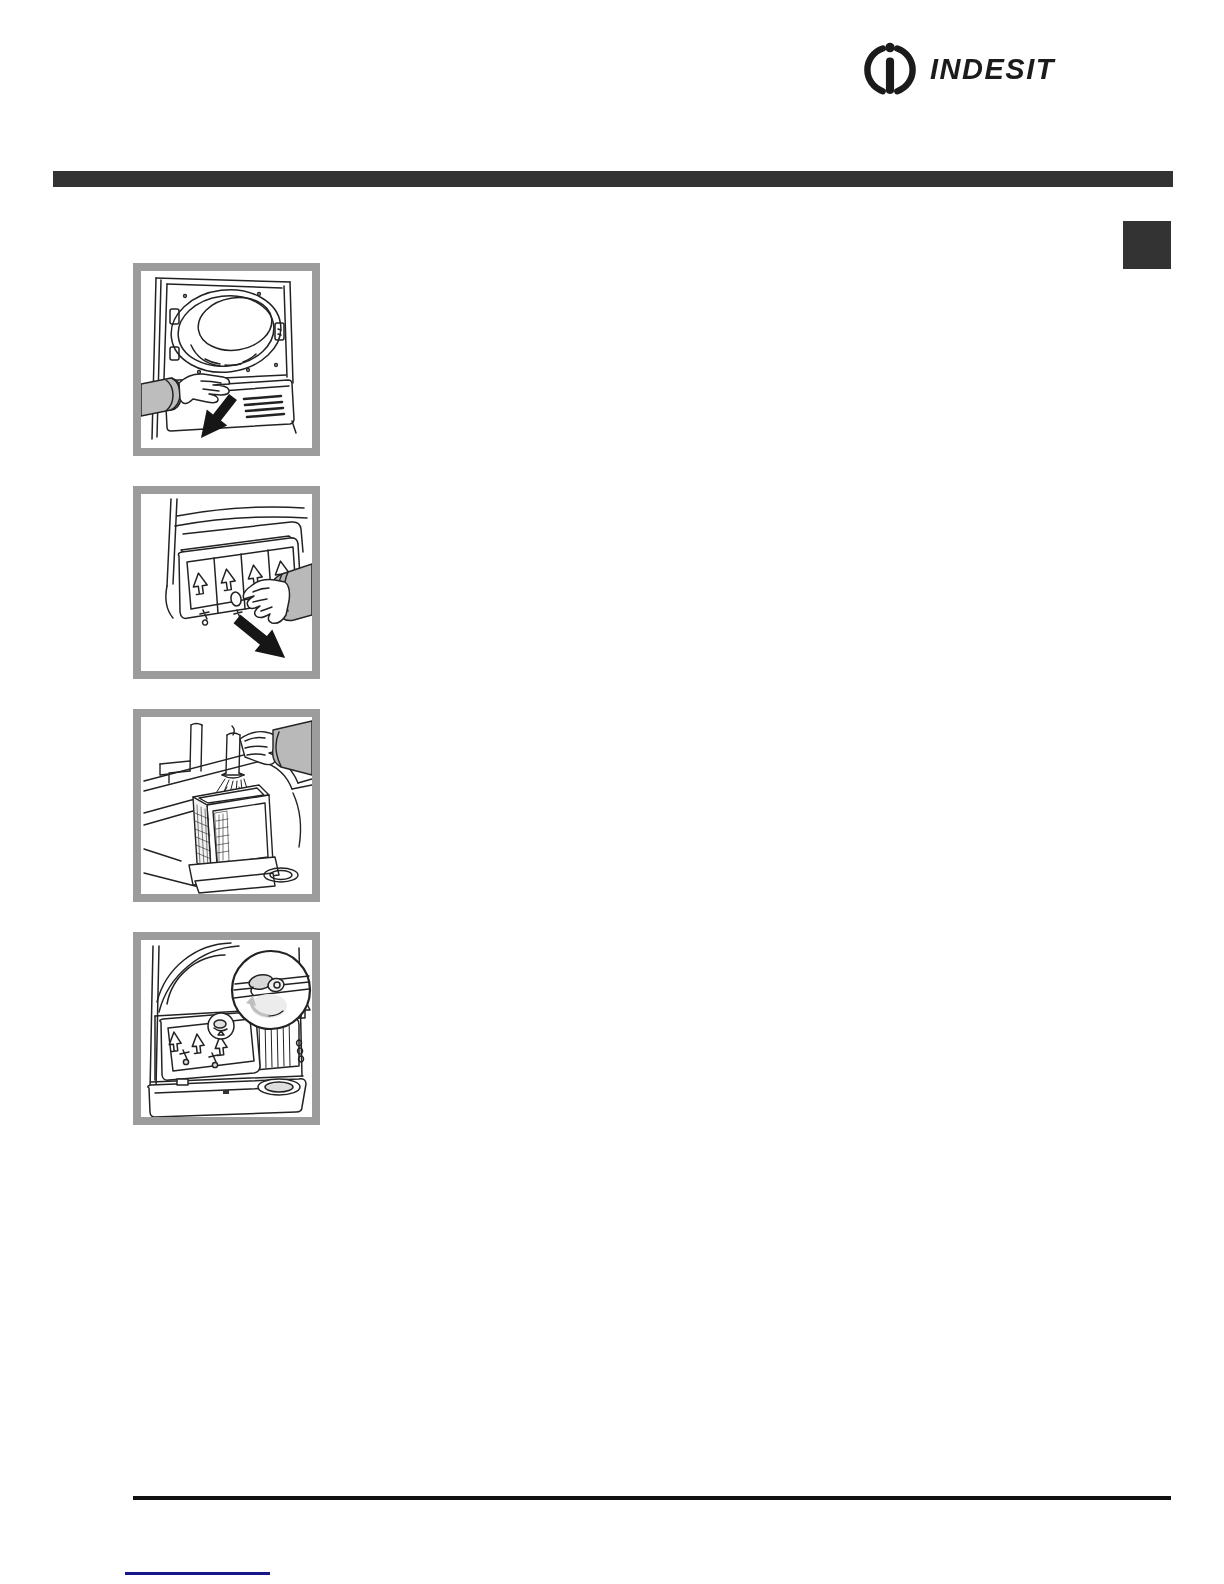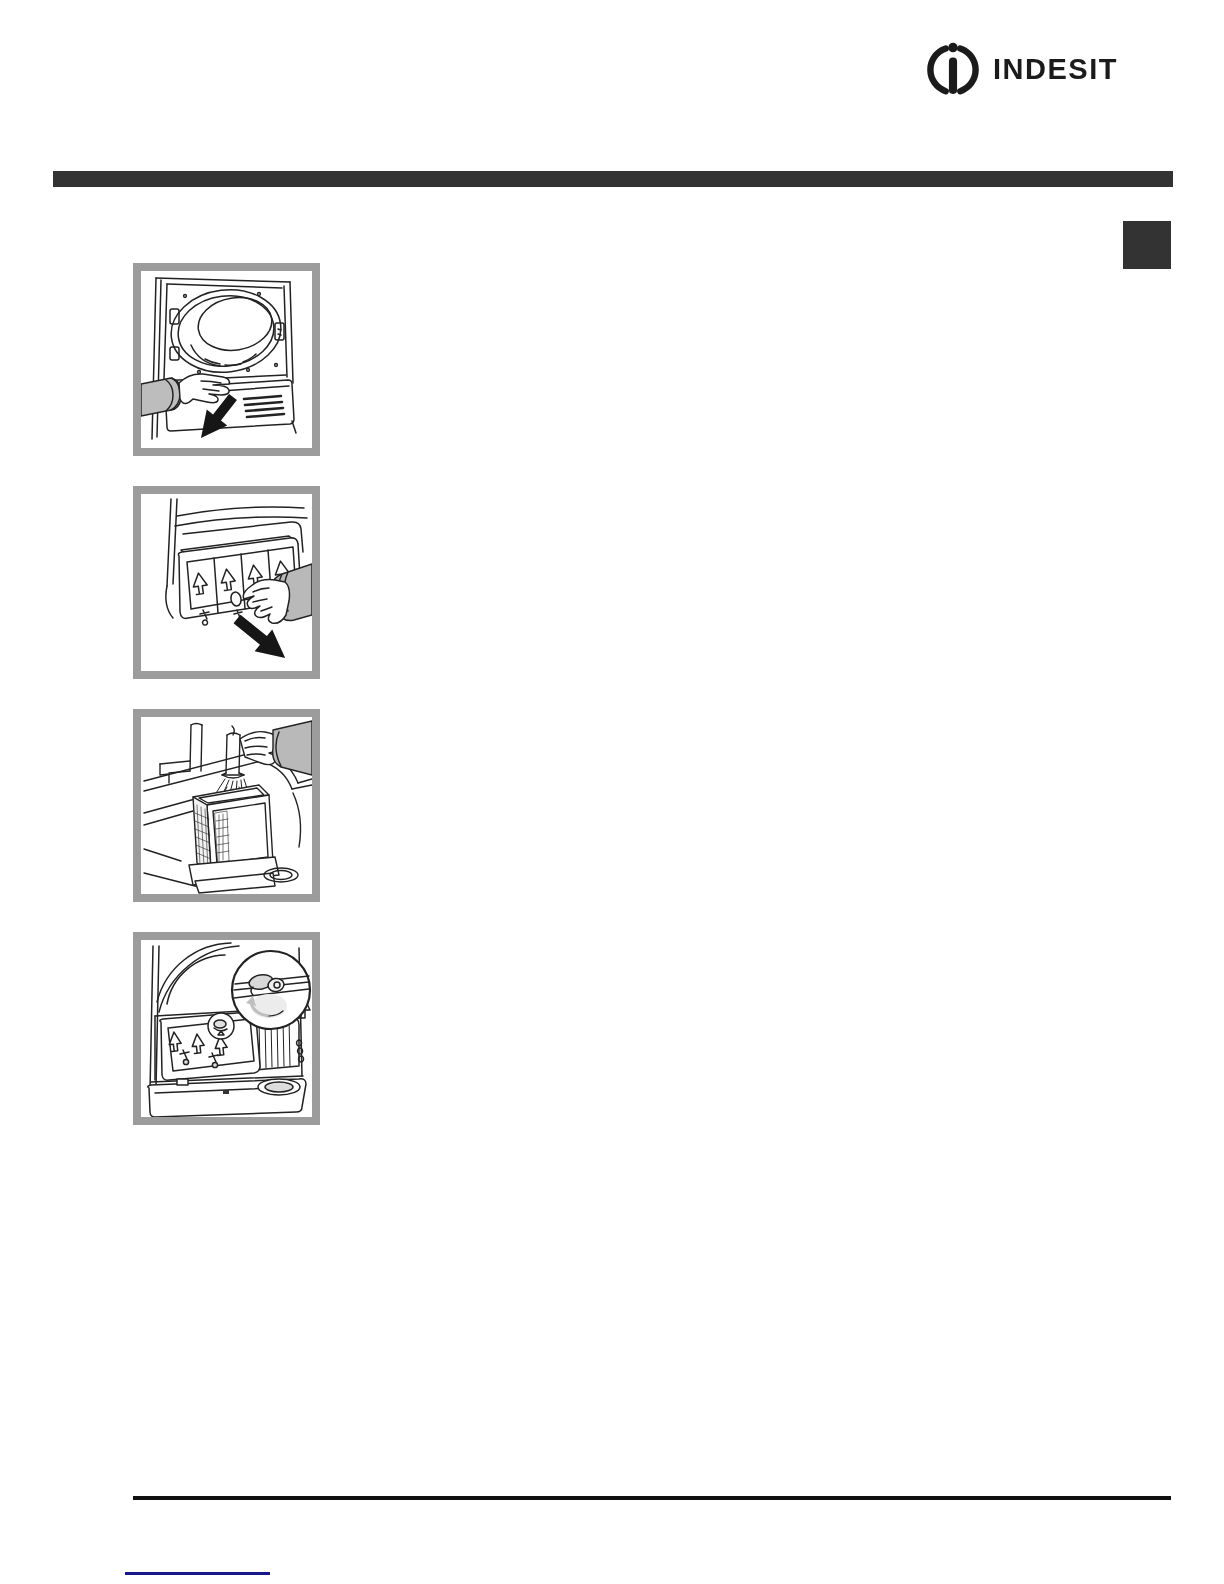--- a/index.html
+++ b/index.html
@@ -1,21 +1,21 @@
 <!DOCTYPE html>
 <html><head>
 <meta charset="utf-8">
 <style>
   html,body{margin:0;padding:0;background:#ffffff;}
   .page{
     position:relative;width:1224px;height:1584px;background:#ffffff;overflow:hidden;
     font-family:"Liberation Sans",sans-serif;
   }
   
-  .logo{position:absolute;left:926px;top:42px;display:flex;align-items:flex-start;}
+  .logo{position:absolute;left:863px;top:42px;display:flex;align-items:flex-start;font-style:italic;}
   .logo-mark{width:54px;height:60px;display:block;}
   .logo-text{
     font-weight:bold;font-size:29px;letter-spacing:1.5px;color:#1b1b1b;
     margin-left:13px;margin-top:13px;line-height:1;
   }
   .top-rule{position:absolute;left:53px;top:171px;width:1120px;height:16px;background:#333333;}
   .tab-marker{position:absolute;left:1123px;top:221px;width:48px;height:48px;background:#333333;}
   
   .figures{position:absolute;left:133px;top:263px;display:flex;flex-direction:column;gap:30px;}
   .figure{

